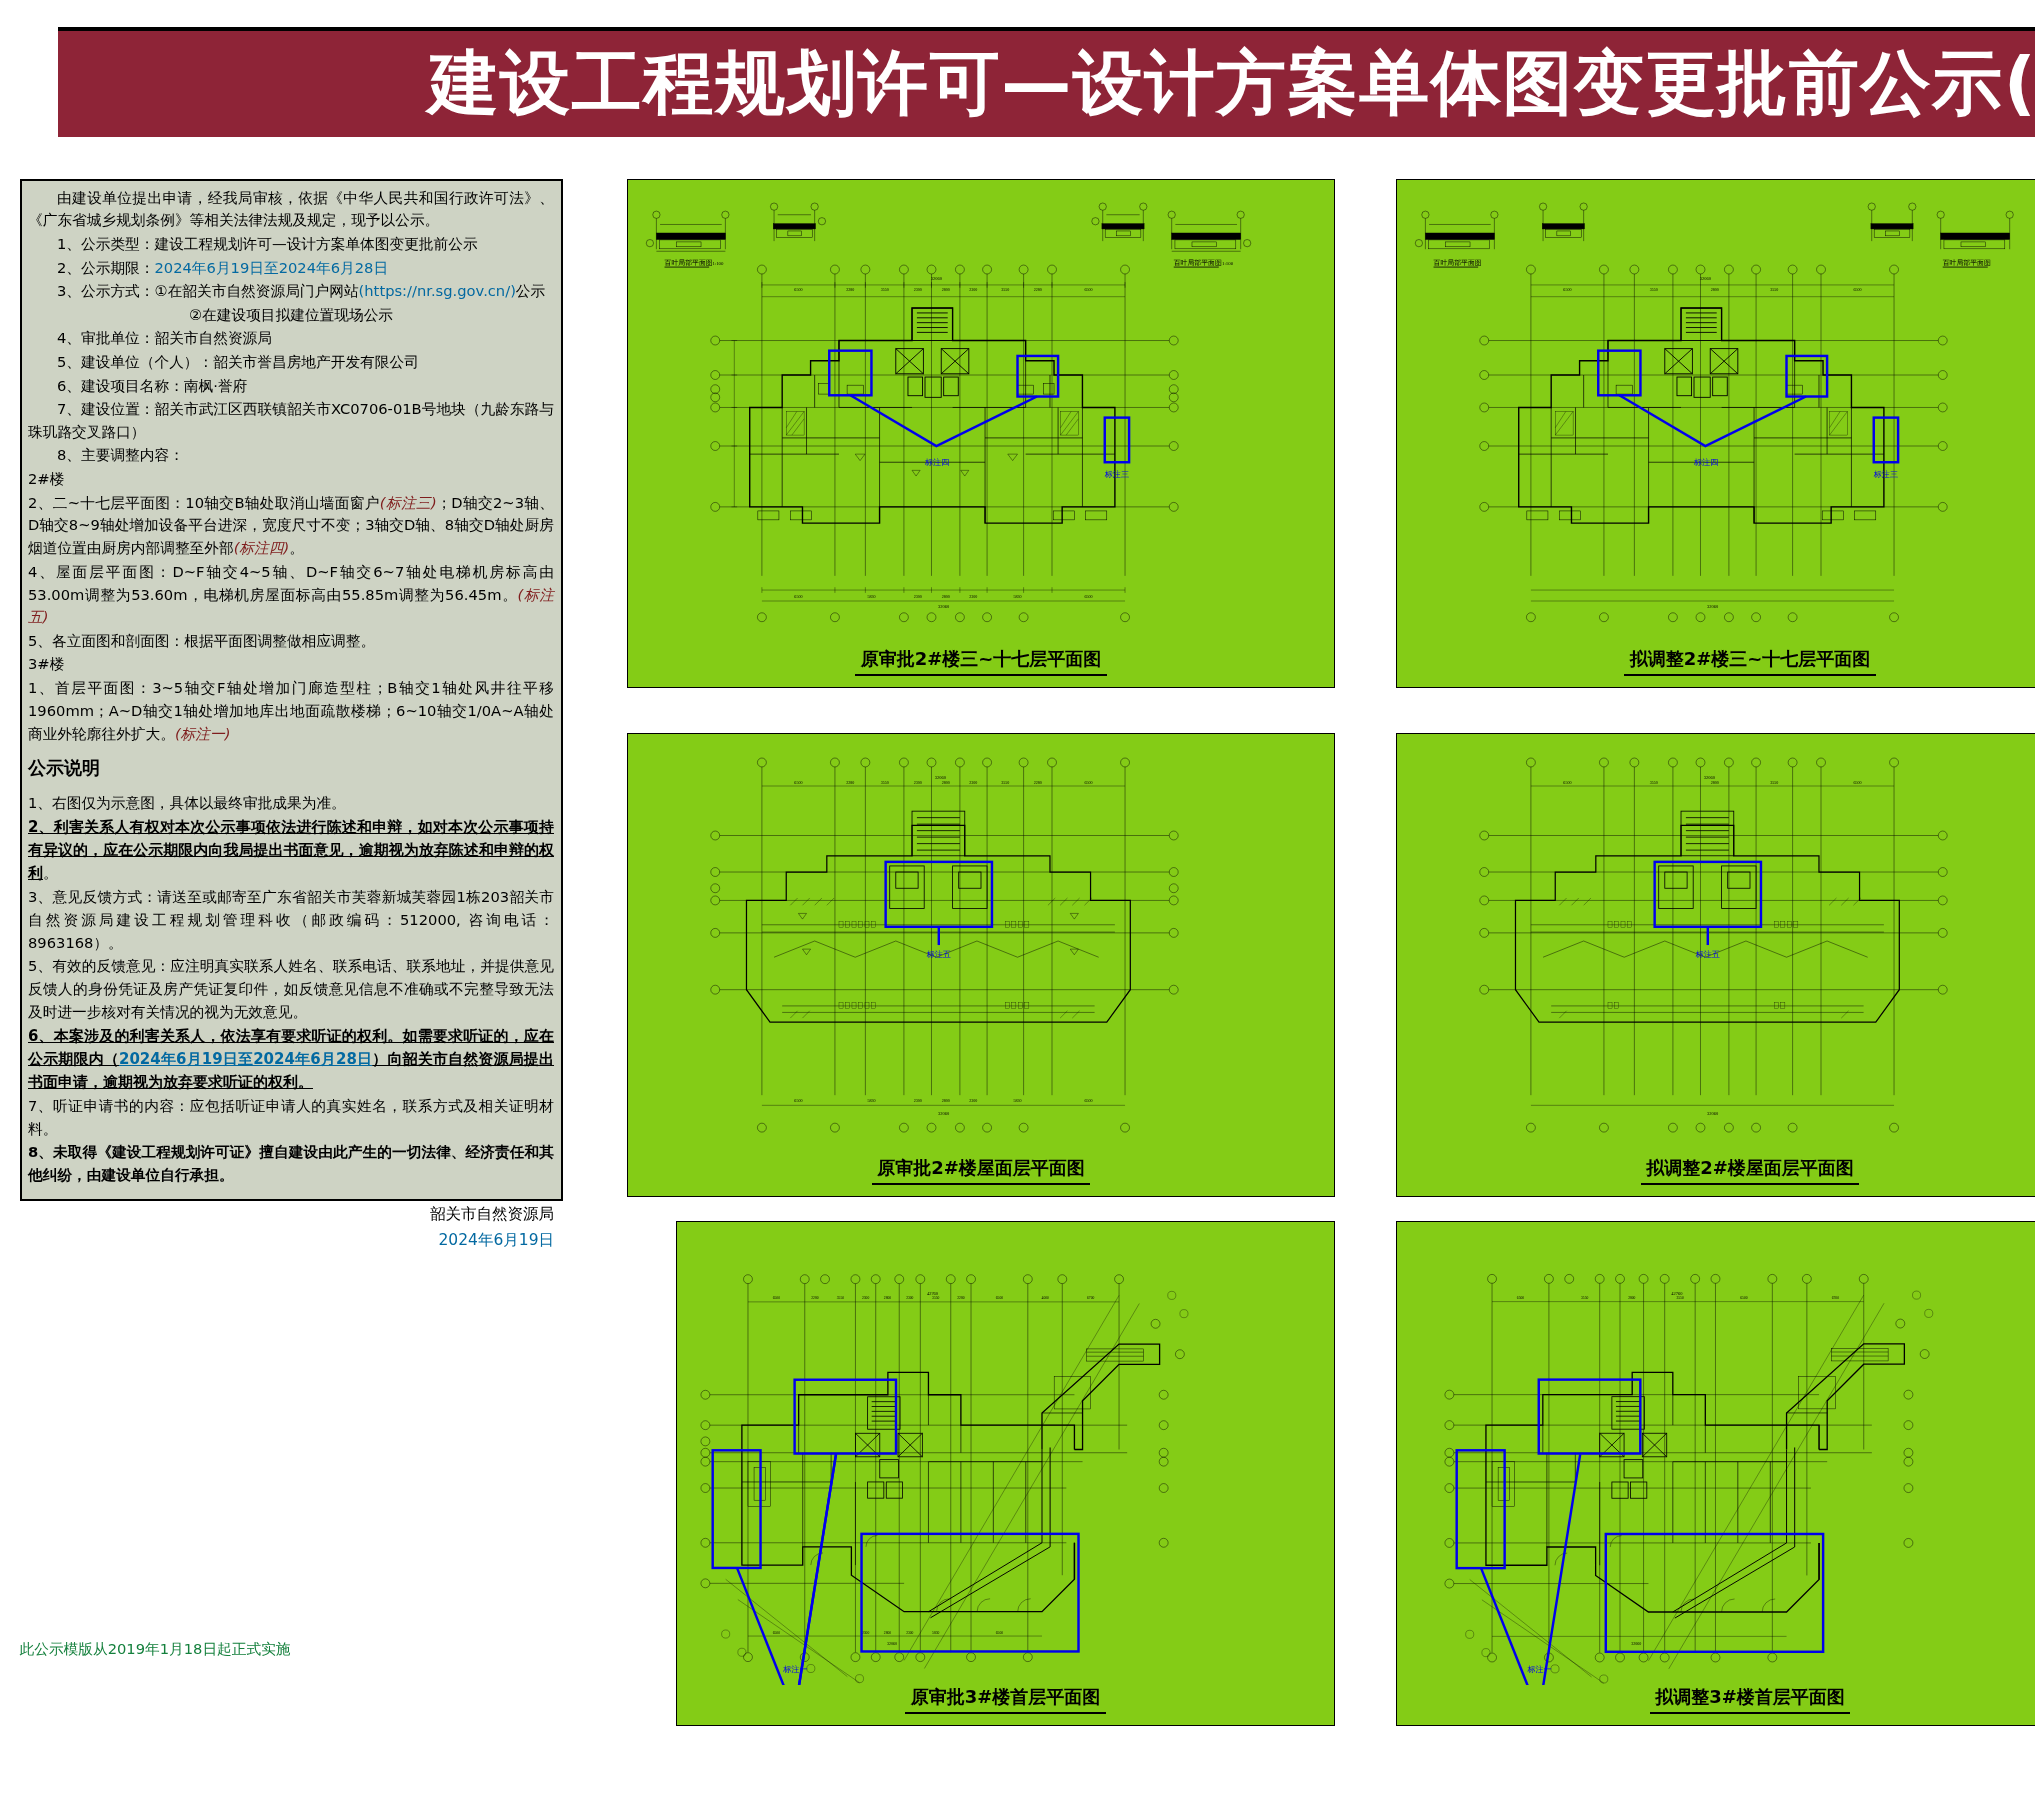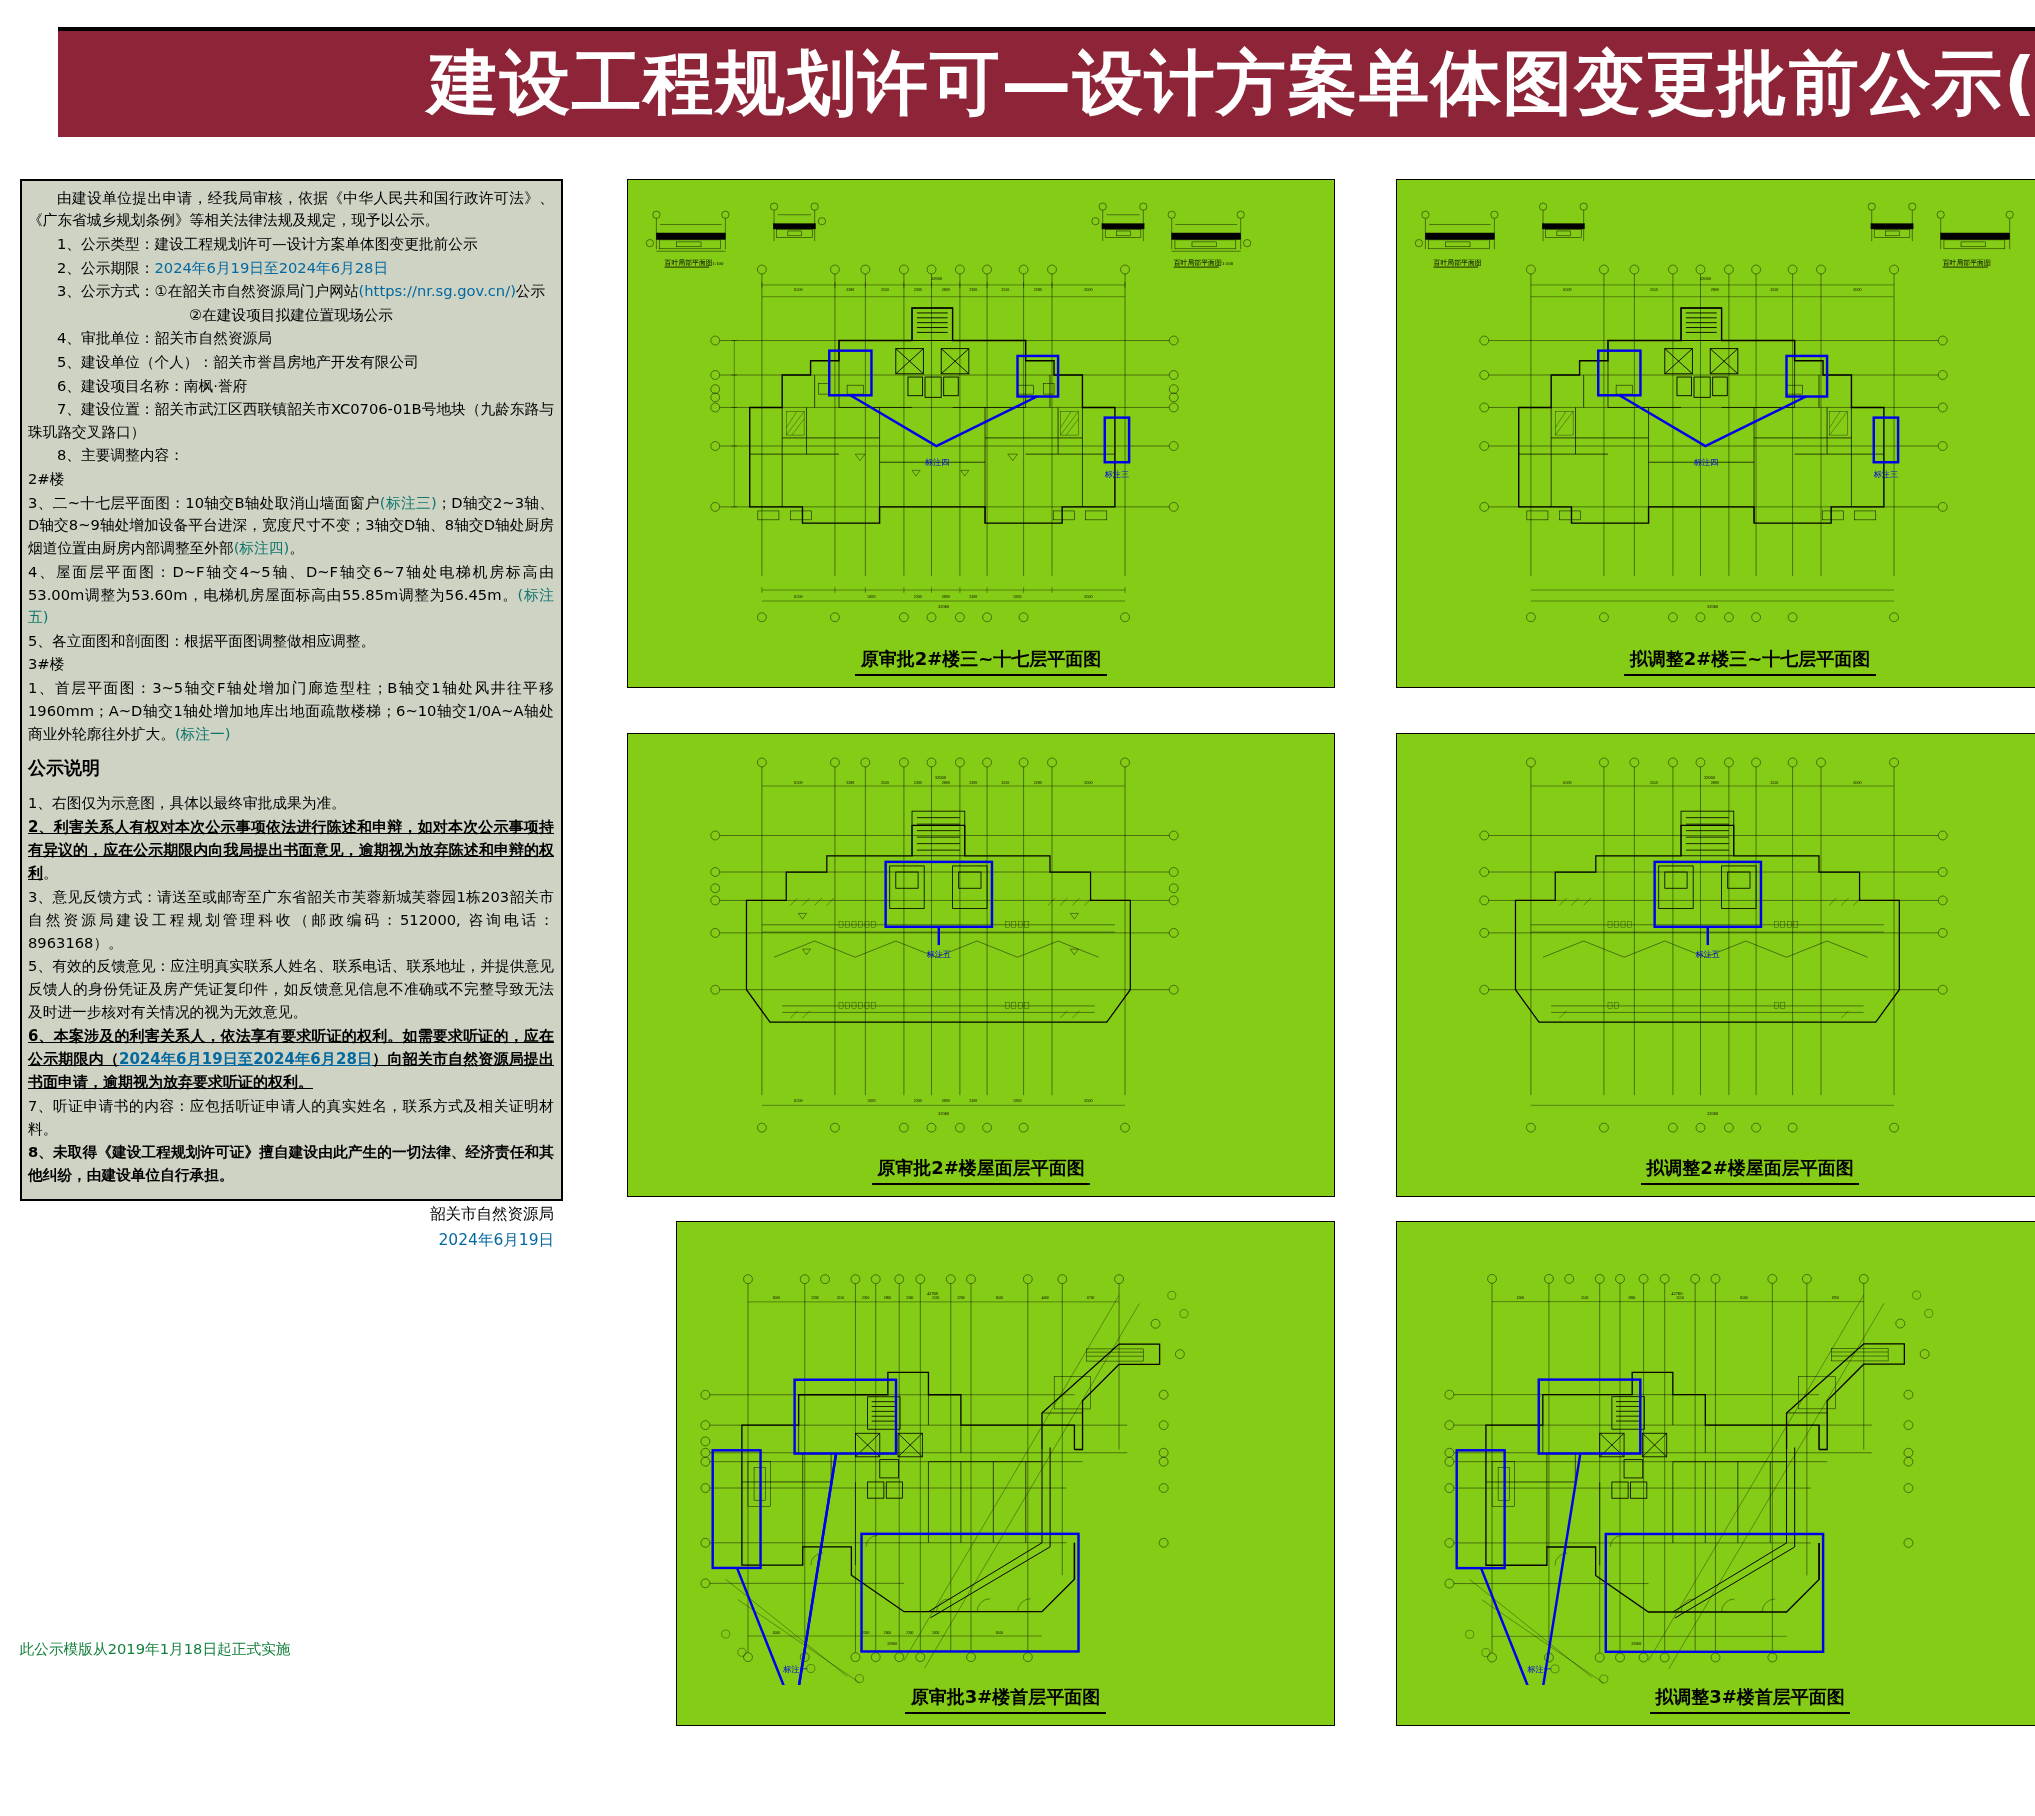--- a/index.html
+++ b/index.html
@@ -20,21 +20,21 @@
   }
   
   #left-panel{
     position:absolute;left:19.5px;top:179px;width:543px;height:1022px;
     background:#ced3c4;border:2.4px solid #000;box-sizing:border-box;
     padding:5.7px 6.5px 0 6.5px;
   }
   .lp-p{font-size:14.7px;line-height:1.55;color:#000;margin:0 0 0.8px 0;text-align:justify;}
   .lp-p.indent{text-indent:29px;}
   .red{color:#0369a1;}
-  .blue{color:#0f766e;}
+  .blue{color:#7f1d1d;font-style:italic;}
   .lp-title{text-align:left;font-size:18px;font-weight:700;margin:10.6px 0 12.2px 0;
             font-family:"DejaVu Sans","Liberation Sans",sans-serif;}
   .bold-ul{font-weight:700;text-decoration:underline;
            font-family:"DejaVu Sans","Liberation Sans",sans-serif;font-size:15px;}
   .lp-sign{text-align:right;font-size:15.5px;margin-top:16.3px;line-height:1.5;}
   #tpl-note{
     position:absolute;left:19.5px;top:1640px;width:570px;font-size:14.7px;color:#15803d;
   }
   
   .dw{position:absolute;border:1.6px solid #000;background:#84cc16;box-sizing:border-box;
@@ -73,21 +73,21 @@
   </p>
   <p class="lp-p cjk" style="text-align:center;">②在建设项目拟建位置现场公示</p>
   <p class="lp-p cjk indent">4、审批单位：韶关市自然资源局</p>
   <p class="lp-p cjk indent">5、建设单位（个人）：韶关市誉昌房地产开发有限公司</p>
   <p class="lp-p cjk indent">6、建设项目名称：南枫·誉府</p>
   <p class="lp-p cjk indent">7、建设位置：韶关市武江区西联镇韶关市XC0706-01B号地块（九龄东路与珠玑路交叉路口）</p>
   <p class="lp-p cjk indent">8、主要调整内容：</p>
 
   <p class="lp-p cjk">2#楼</p>
   <p class="lp-p cjk">
-    <span>3、二~十七层平面图：10轴交B轴处取消山墙面窗户</span><span class="blue">(标注三)</span><span>；D轴交2~3轴、D轴交8~9轴处增加设备平台进深，宽度尺寸不变；3轴交D轴、8轴交D轴处厨房烟道位置由厨房内部调整至外部</span><span class="blue">(标注四)</span><span>。</span>
+    <span>2、二~十七层平面图：10轴交B轴处取消山墙面窗户</span><span class="blue">(标注三)</span><span>；D轴交2~3轴、D轴交8~9轴处增加设备平台进深，宽度尺寸不变；3轴交D轴、8轴交D轴处厨房烟道位置由厨房内部调整至外部</span><span class="blue">(标注四)</span><span>。</span>
   </p>
   <p class="lp-p cjk">
     <span>4、屋面层平面图：D~F轴交4~5轴、D~F轴交6~7轴处电梯机房标高由53.00m调整为53.60m，电梯机房屋面标高由55.85m调整为56.45m。</span><span class="blue">(标注五)</span>
   </p>
   <p class="lp-p cjk">5、各立面图和剖面图：根据平面图调整做相应调整。</p>
 
   <p class="lp-p cjk">3#楼</p>
   <p class="lp-p cjk">
     <span>1、首层平面图：3~5轴交F轴处增加门廊造型柱；B轴交1轴处风井往平移1960mm；A~D轴交1轴处增加地库出地面疏散楼梯；6~10轴交1/0A~A轴处商业外轮廓往外扩大。</span><span class="blue">(标注一)</span>
   </p>

